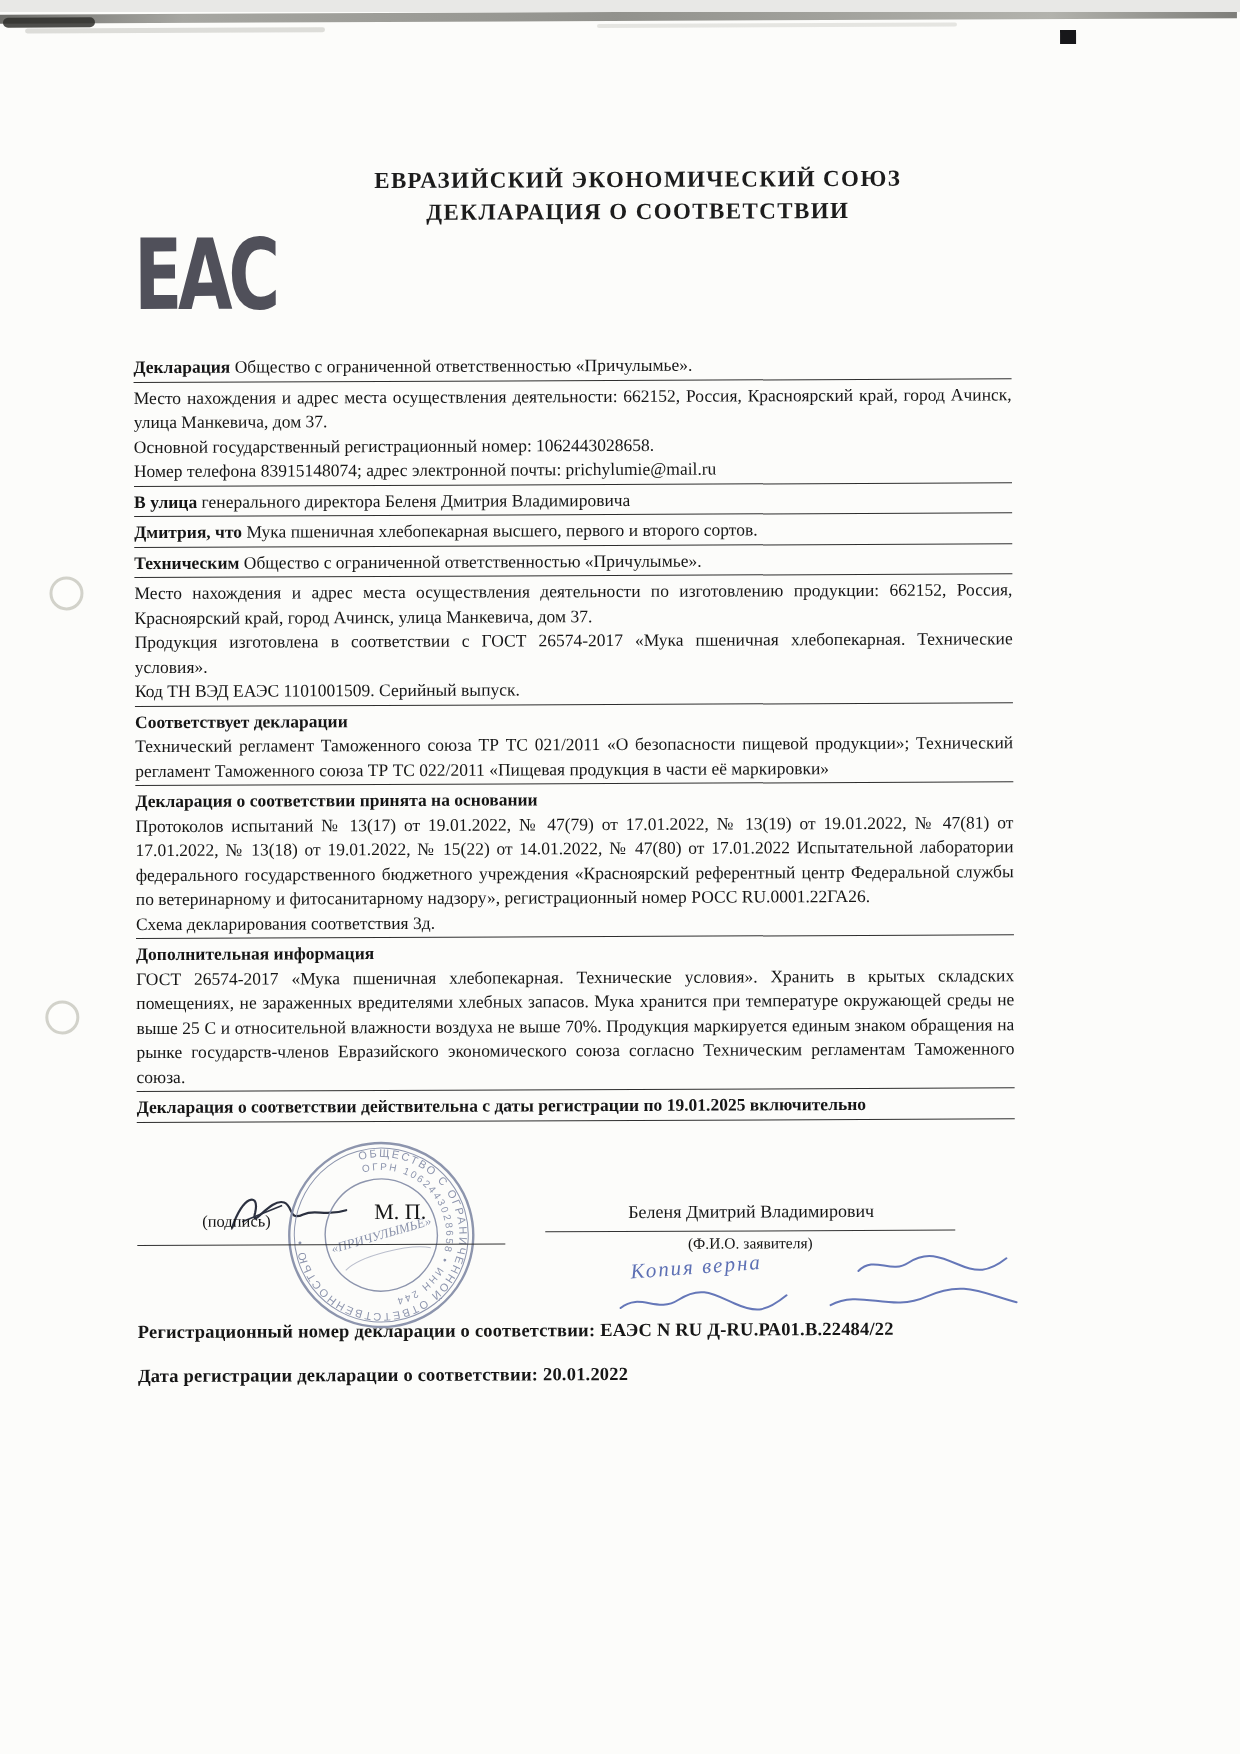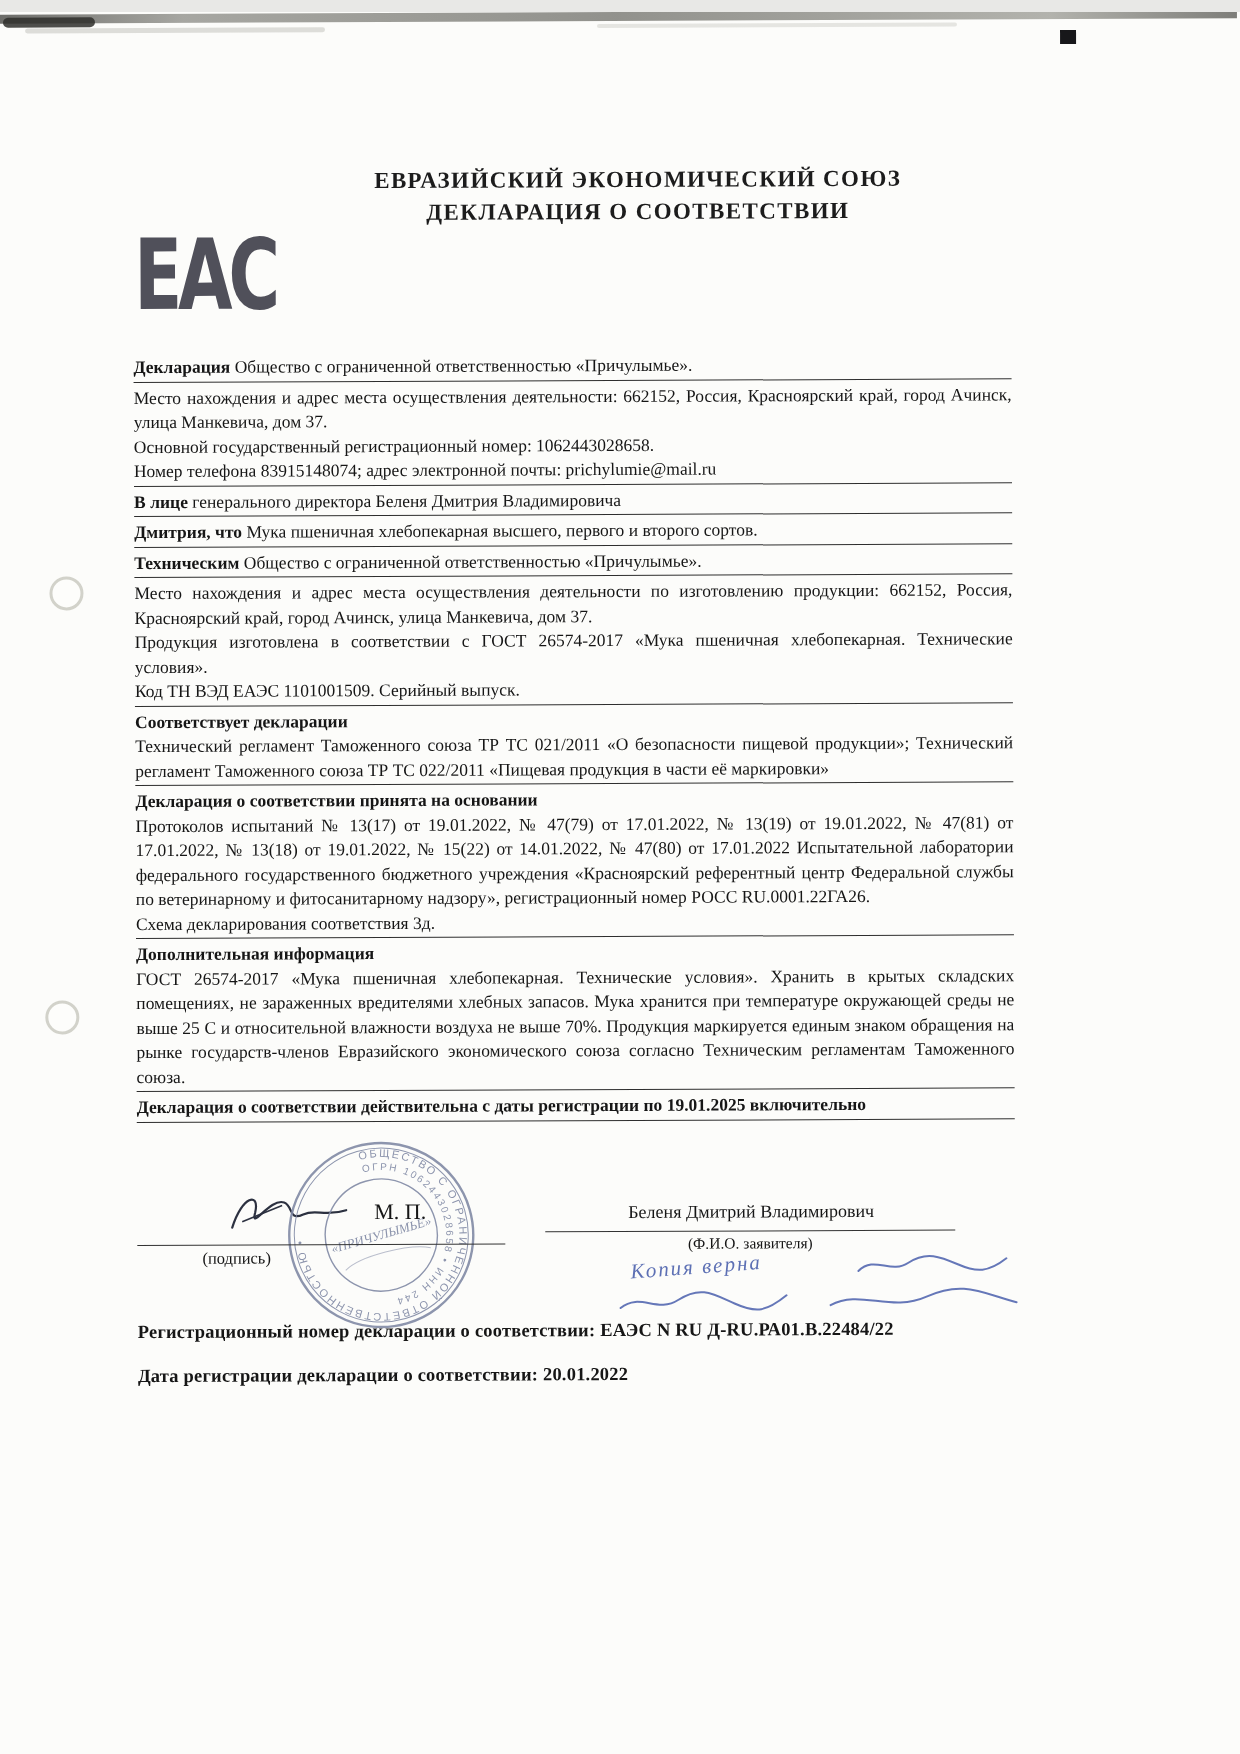--- a/index.html
+++ b/index.html
@@ -33,21 +33,21 @@
   .content{position:absolute;left:135px;top:341px;width:878px;
     font-size:17.5px;line-height:24.5px;text-align:justify;}
   .p{margin:0;}
   .ul{border-bottom:1.4px solid #2e2e2e;padding-bottom:2px;margin-bottom:3px;}
   .b{font-weight:700;}
 
   
   .mp{position:absolute;left:372px;top:1186px;font-size:22px;}
   .sig-svg{position:absolute;left:222px;top:1172px;}
   .sig-line{position:absolute;left:135px;top:1231px;width:368px;border-top:1.3px solid #333;}
-  .sig-label{position:absolute;left:200px;top:1235px;font-size:16.5px;}
+  .sig-label{position:absolute;left:200px;top:1198px;font-size:16.5px;}
   .stamp{position:absolute;left:283px;top:1126px;transform:rotate(-16deg);opacity:.88;}
   .fio{position:absolute;left:548px;top:1190px;width:402px;text-align:center;font-size:18px;}
   .fio-line{position:absolute;left:543px;top:1219px;width:410px;border-top:1.3px solid #333;}
   .fio-label{position:absolute;left:543px;top:1223px;width:410px;text-align:center;font-size:15.5px;}
   .hand1{position:absolute;left:628px;top:1243px;font-size:21px;font-style:italic;
     color:#5d70b4;transform:rotate(-4deg);letter-spacing:2px;}
   .hand-svg1{position:absolute;left:850px;top:1238px;}
   .hand-svg2{position:absolute;left:612px;top:1272px;}
 
   
@@ -73,21 +73,21 @@
       <div>ДЕКЛАРАЦИЯ О СООТВЕТСТВИИ</div>
     </div>
 
     <div class="eac">ЕАС</div>
 
     <div class="content">
       <div class="p ul"><span class="b">Декларация</span><span> Общество с ограниченной ответственностью «Причулымье».</span></div>
       <div class="p"><span>Место нахождения и адрес места осуществления деятельности: 662152, Россия, Красноярский край, город Ачинск, улица Манкевича, дом 37.</span></div>
       <div class="p"><span>Основной государственный регистрационный номер: 1062443028658.</span></div>
       <div class="p ul"><span>Номер телефона 83915148074; адрес электронной почты: prichylumie@mail.ru</span></div>
-      <div class="p ul"><span class="b">В лице</span><span> генерального директора Беленя Дмитрия Владимировича</span></div>
+      <div class="p ul"><span class="b">В улица</span><span> генерального директора Беленя Дмитрия Владимировича</span></div>
       <div class="p ul"><span class="b">Дмитрия, что</span><span> Мука пшеничная хлебопекарная высшего, первого и второго сортов.</span></div>
       <div class="p ul"><span class="b">Техническим</span><span> Общество с ограниченной ответственностью «Причулымье».</span></div>
       <div class="p"><span>Место нахождения и адрес места осуществления деятельности по изготовлению продукции: 662152, Россия, Красноярский край, город Ачинск, улица Манкевича, дом 37.</span></div>
       <div class="p"><span>Продукция изготовлена в соответствии с ГОСТ 26574-2017 «Мука пшеничная хлебопекарная. Технические условия».</span></div>
       <div class="p ul"><span>Код ТН ВЭД ЕАЭС 1101001509. Серийный выпуск.</span></div>
       <div class="p"><span class="b">Соответствует декларации</span></div>
       <div class="p ul"><span>Технический регламент Таможенного союза ТР ТС 021/2011 «О безопасности пищевой продукции»; Технический регламент Таможенного союза ТР ТС 022/2011 «Пищевая продукция в части её маркировки»</span></div>
       <div class="p"><span class="b">Декларация о соответствии принята на основании</span></div>
       <div class="p"><span>Протоколов испытаний № 13(17) от 19.01.2022, № 47(79) от 17.01.2022, № 13(19) от 19.01.2022, № 47(81) от 17.01.2022, № 13(18) от 19.01.2022, № 15(22) от 14.01.2022, № 47(80) от 17.01.2022 Испытательной лаборатории федерального государственного бюджетного учреждения «Красноярский референтный центр Федеральной службы по ветеринарному и фитосанитарному надзору», регистрационный номер РОСС RU.0001.22ГА26.</span></div>
       <div class="p ul"><span>Схема декларирования соответствия 3д.</span></div>

